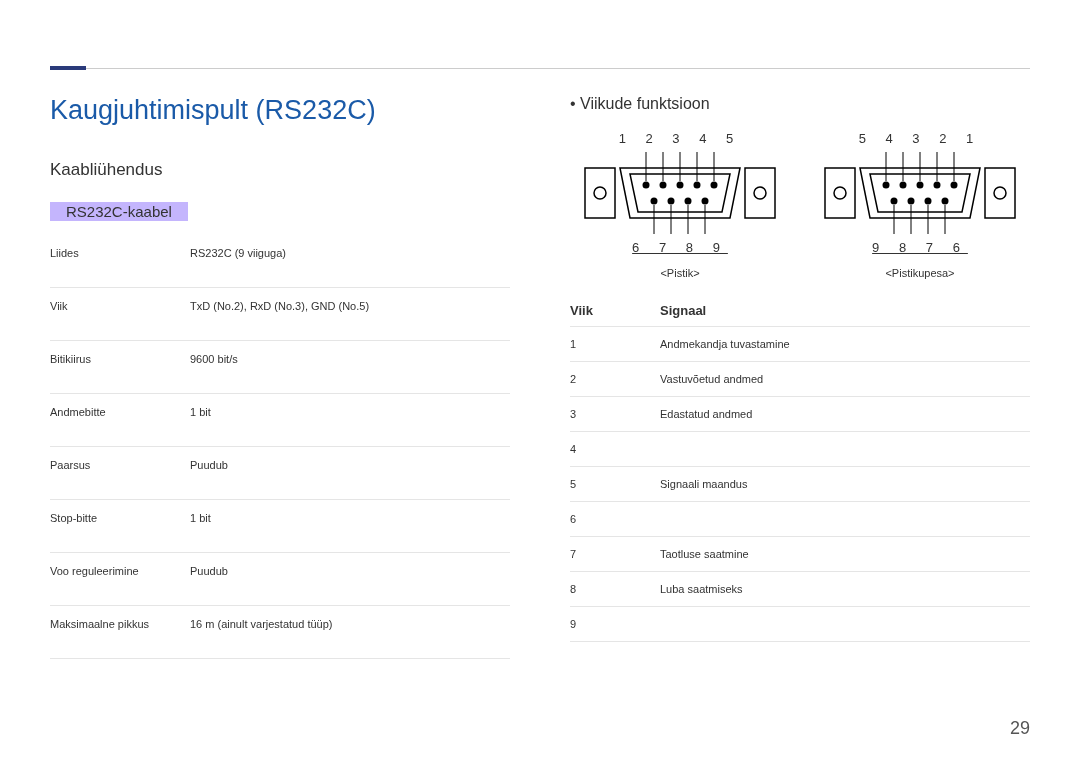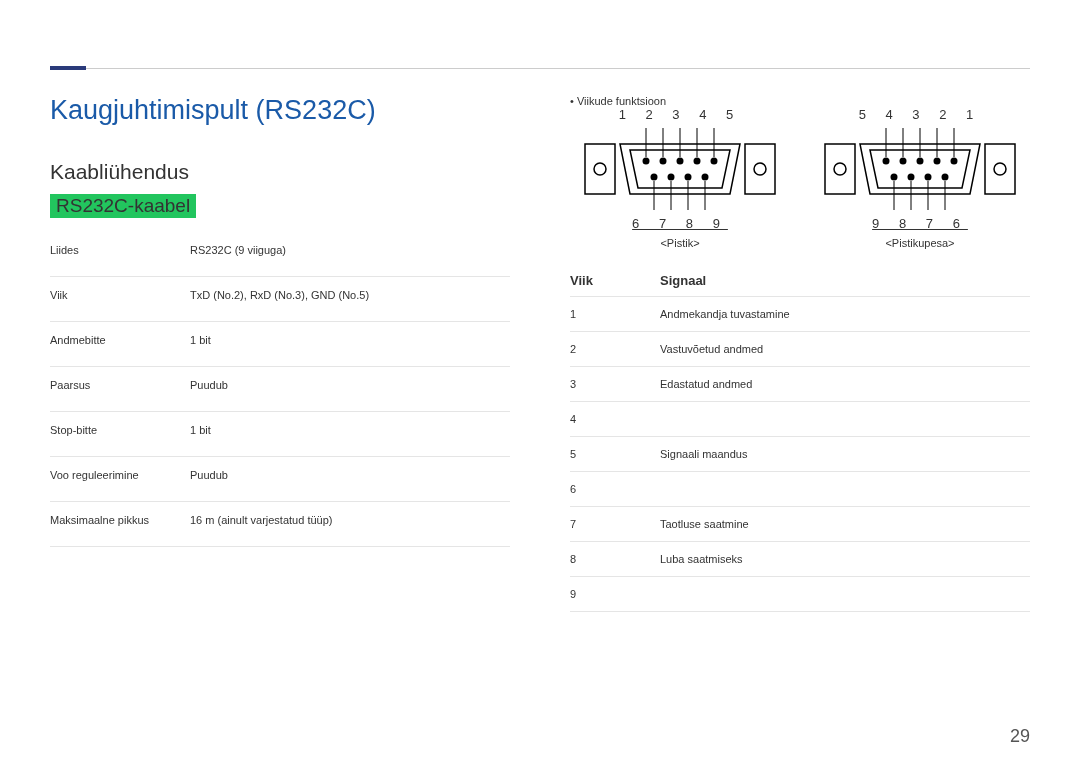--- a/index.html
+++ b/index.html
@@ -38,51 +38,52 @@
     justify-content: space-between;
   }
   .col { flex: 1; }
   .h1 {
     font-size: 27px;
     color: #1a5aa8;
     font-weight: 400;
     margin-bottom: 34px;
   }
   .h2 {
-    font-size: 21px;
+    font-size: 17px;
     font-weight: 400;
-    margin-bottom: 10px;
+    margin-bottom: 22px;
     color: #333;
   }
   .h3 {
-    font-size: 19px;
+    font-size: 15px;
     font-weight: 400;
     color: #333;
-    background: #22c55e;
+    background: #c4b5fd;
     display: inline-block;
-    padding: 1px 6px;
+    padding: 1px 16px;
     margin-bottom: 14px;
   }
   .spec-table {
     width: 100%;
     border-collapse: collapse;
     font-size: 11px;
   }
   .spec-table td {
-    padding: 12px 0 20px 0;
+    padding: 12px 0 28px 0;
     border-bottom: 1px solid #e5e5e5;
     vertical-align: top;
     color: #333;
   }
   .spec-table td:first-child {
     width: 140px;
   }
   .bullet-line {
-    font-size: 11px;
-    color: #333;
+    font-size: 16px;
+    color: #333;
+    margin-bottom: 18px;
   }
   .bullet-line::before {
     content: "• ";
   }
   .connectors {
     display: flex;
     justify-content: space-between;
     margin-bottom: 24px;
   }
   .connector-block {
@@ -93,21 +94,21 @@
     font-size: 13px;
     letter-spacing: 8px;
     text-align: center;
     color: #333;
   }
   .pin-row-top { margin-bottom: 2px; }
   .pin-row-bot { margin-top: 2px; text-decoration: underline; }
   .connector-label {
     font-size: 11px;
     color: #333;
-    margin-top: 6px;
+    margin-top: 12px;
   }
   .signal-header {
     display: flex;
     font-size: 13px;
     font-weight: 600;
     color: #333;
     padding-bottom: 8px;
     border-bottom: 1px solid #e5e5e5;
   }
   .signal-header .c1 { width: 90px; }
@@ -116,21 +117,21 @@
     display: flex;
     font-size: 11px;
     color: #333;
     padding: 11px 0;
     border-bottom: 1px solid #e5e5e5;
   }
   .signal-row .c1 { width: 90px; }
   .signal-row .c2 { flex: 1; }
   .page-num {
     position: absolute;
-    bottom: 16px;
+    bottom: 24px;
     right: 50px;
     font-size: 18px;
     color: #555;
   }
   svg.db9 { display: block; margin: 0 auto; }
 </style>
 </head>
 <body>
 
 <div class="top-rule"></div>
@@ -143,20 +144,24 @@
     <h3 class="h3">RS232C-kaabel</h3>
     <table class="spec-table">
       <tbody id="spec-body">
           <tr>
             <td>Liides</td>
             <td>RS232C (9 viiguga)</td>
           </tr>
           <tr>
             <td>Viik</td>
             <td>TxD (No.2), RxD (No.3), GND (No.5)</td>
+          </tr>
+          <tr>
+            <td>Bitikiirus</td>
+            <td>9600 bit/s</td>
           </tr>
           <tr>
             <td>Andmebitte</td>
             <td>1 bit</td>
           </tr>
           <tr>
             <td>Paarsus</td>
             <td>Puudub</td>
           </tr>
           <tr>

